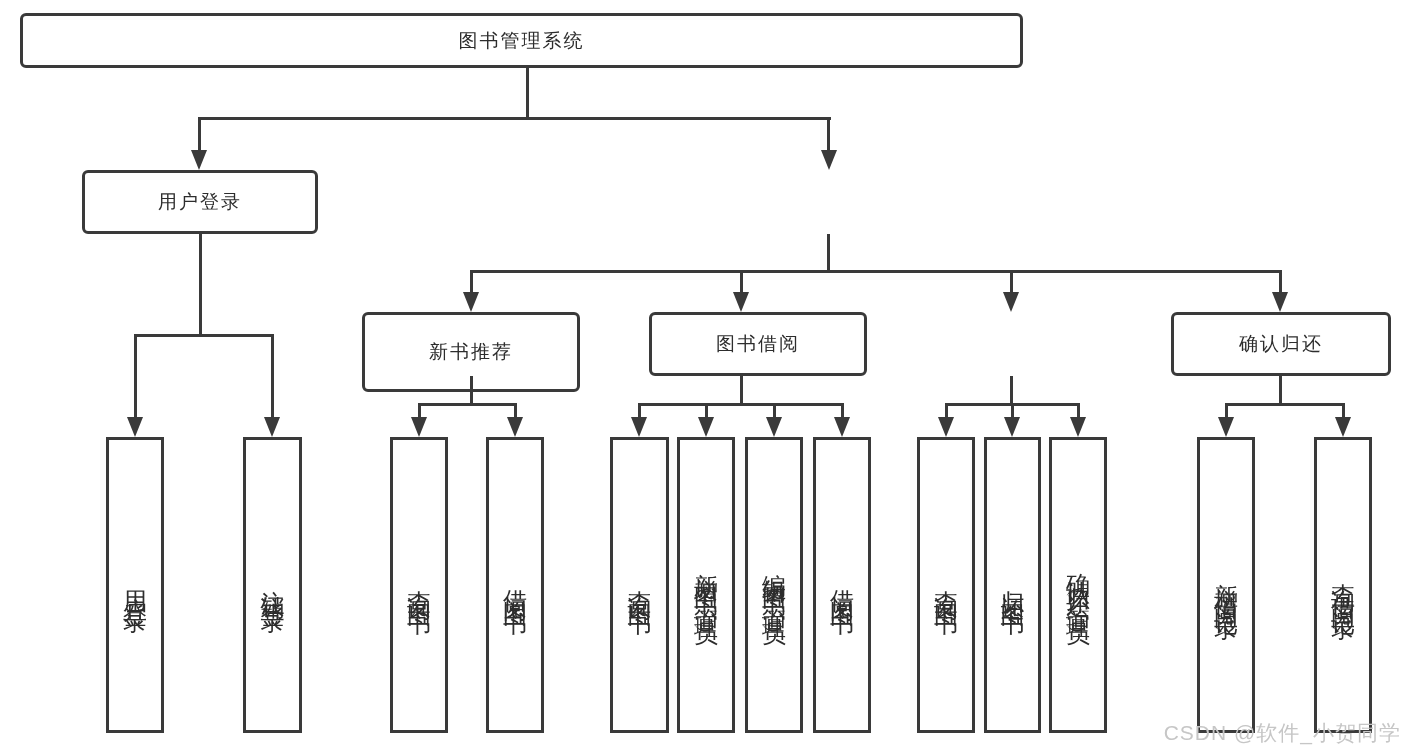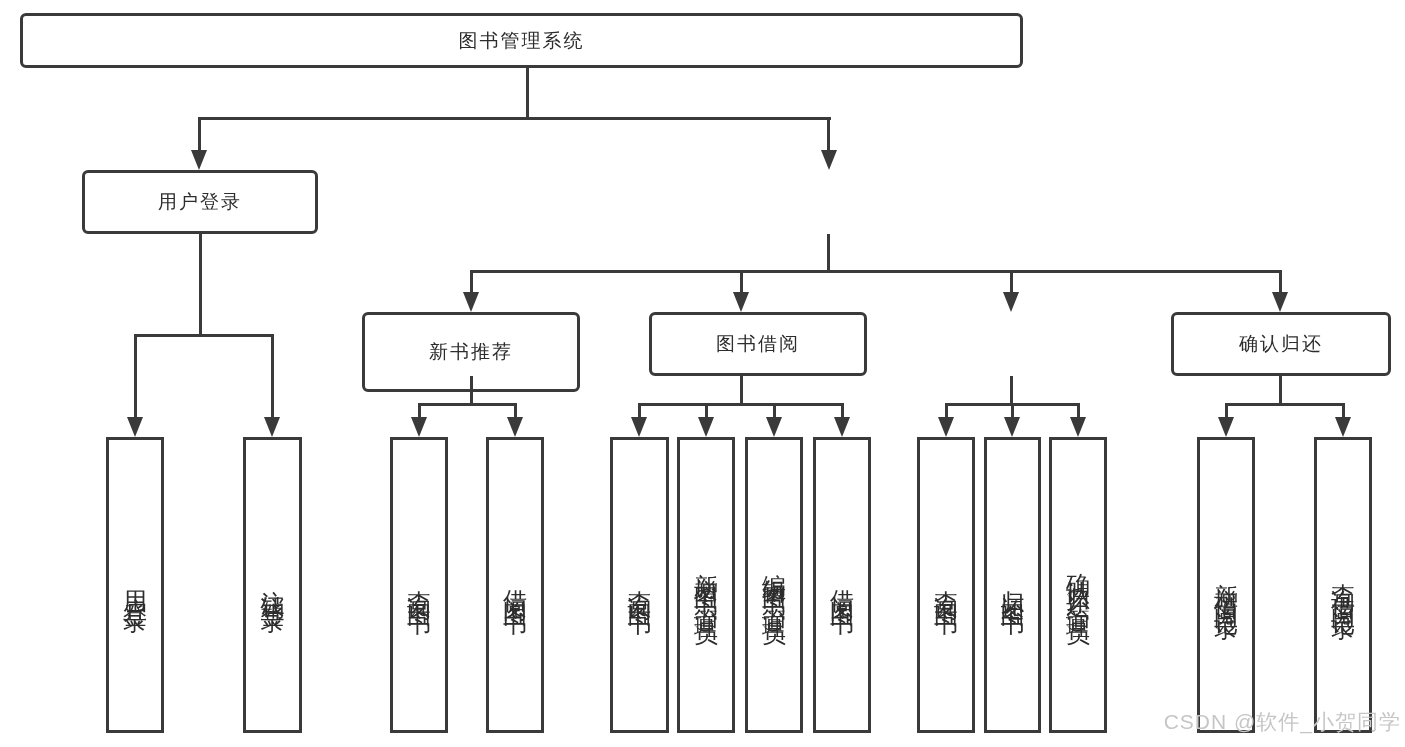--- a/index.html
+++ b/index.html
@@ -42,21 +42,21 @@
   .vline{position:absolute;width:3px;background:var(--line);}
   .hline{position:absolute;height:3px;background:var(--line);}
   .arrow{
     position:absolute;width:0;height:0;
     border-left:8px solid transparent;
     border-right:8px solid transparent;
     border-top:20px solid var(--line);
   }
   .watermark{
     position:absolute;
-    right:4px;bottom:11px;
+    right:4px;bottom:0;
     font-size:21px;
     color:var(--wm);
     letter-spacing:1px;
     z-index:5;
     white-space:nowrap;
   }
 </style>
 </head>
 <body>
 

